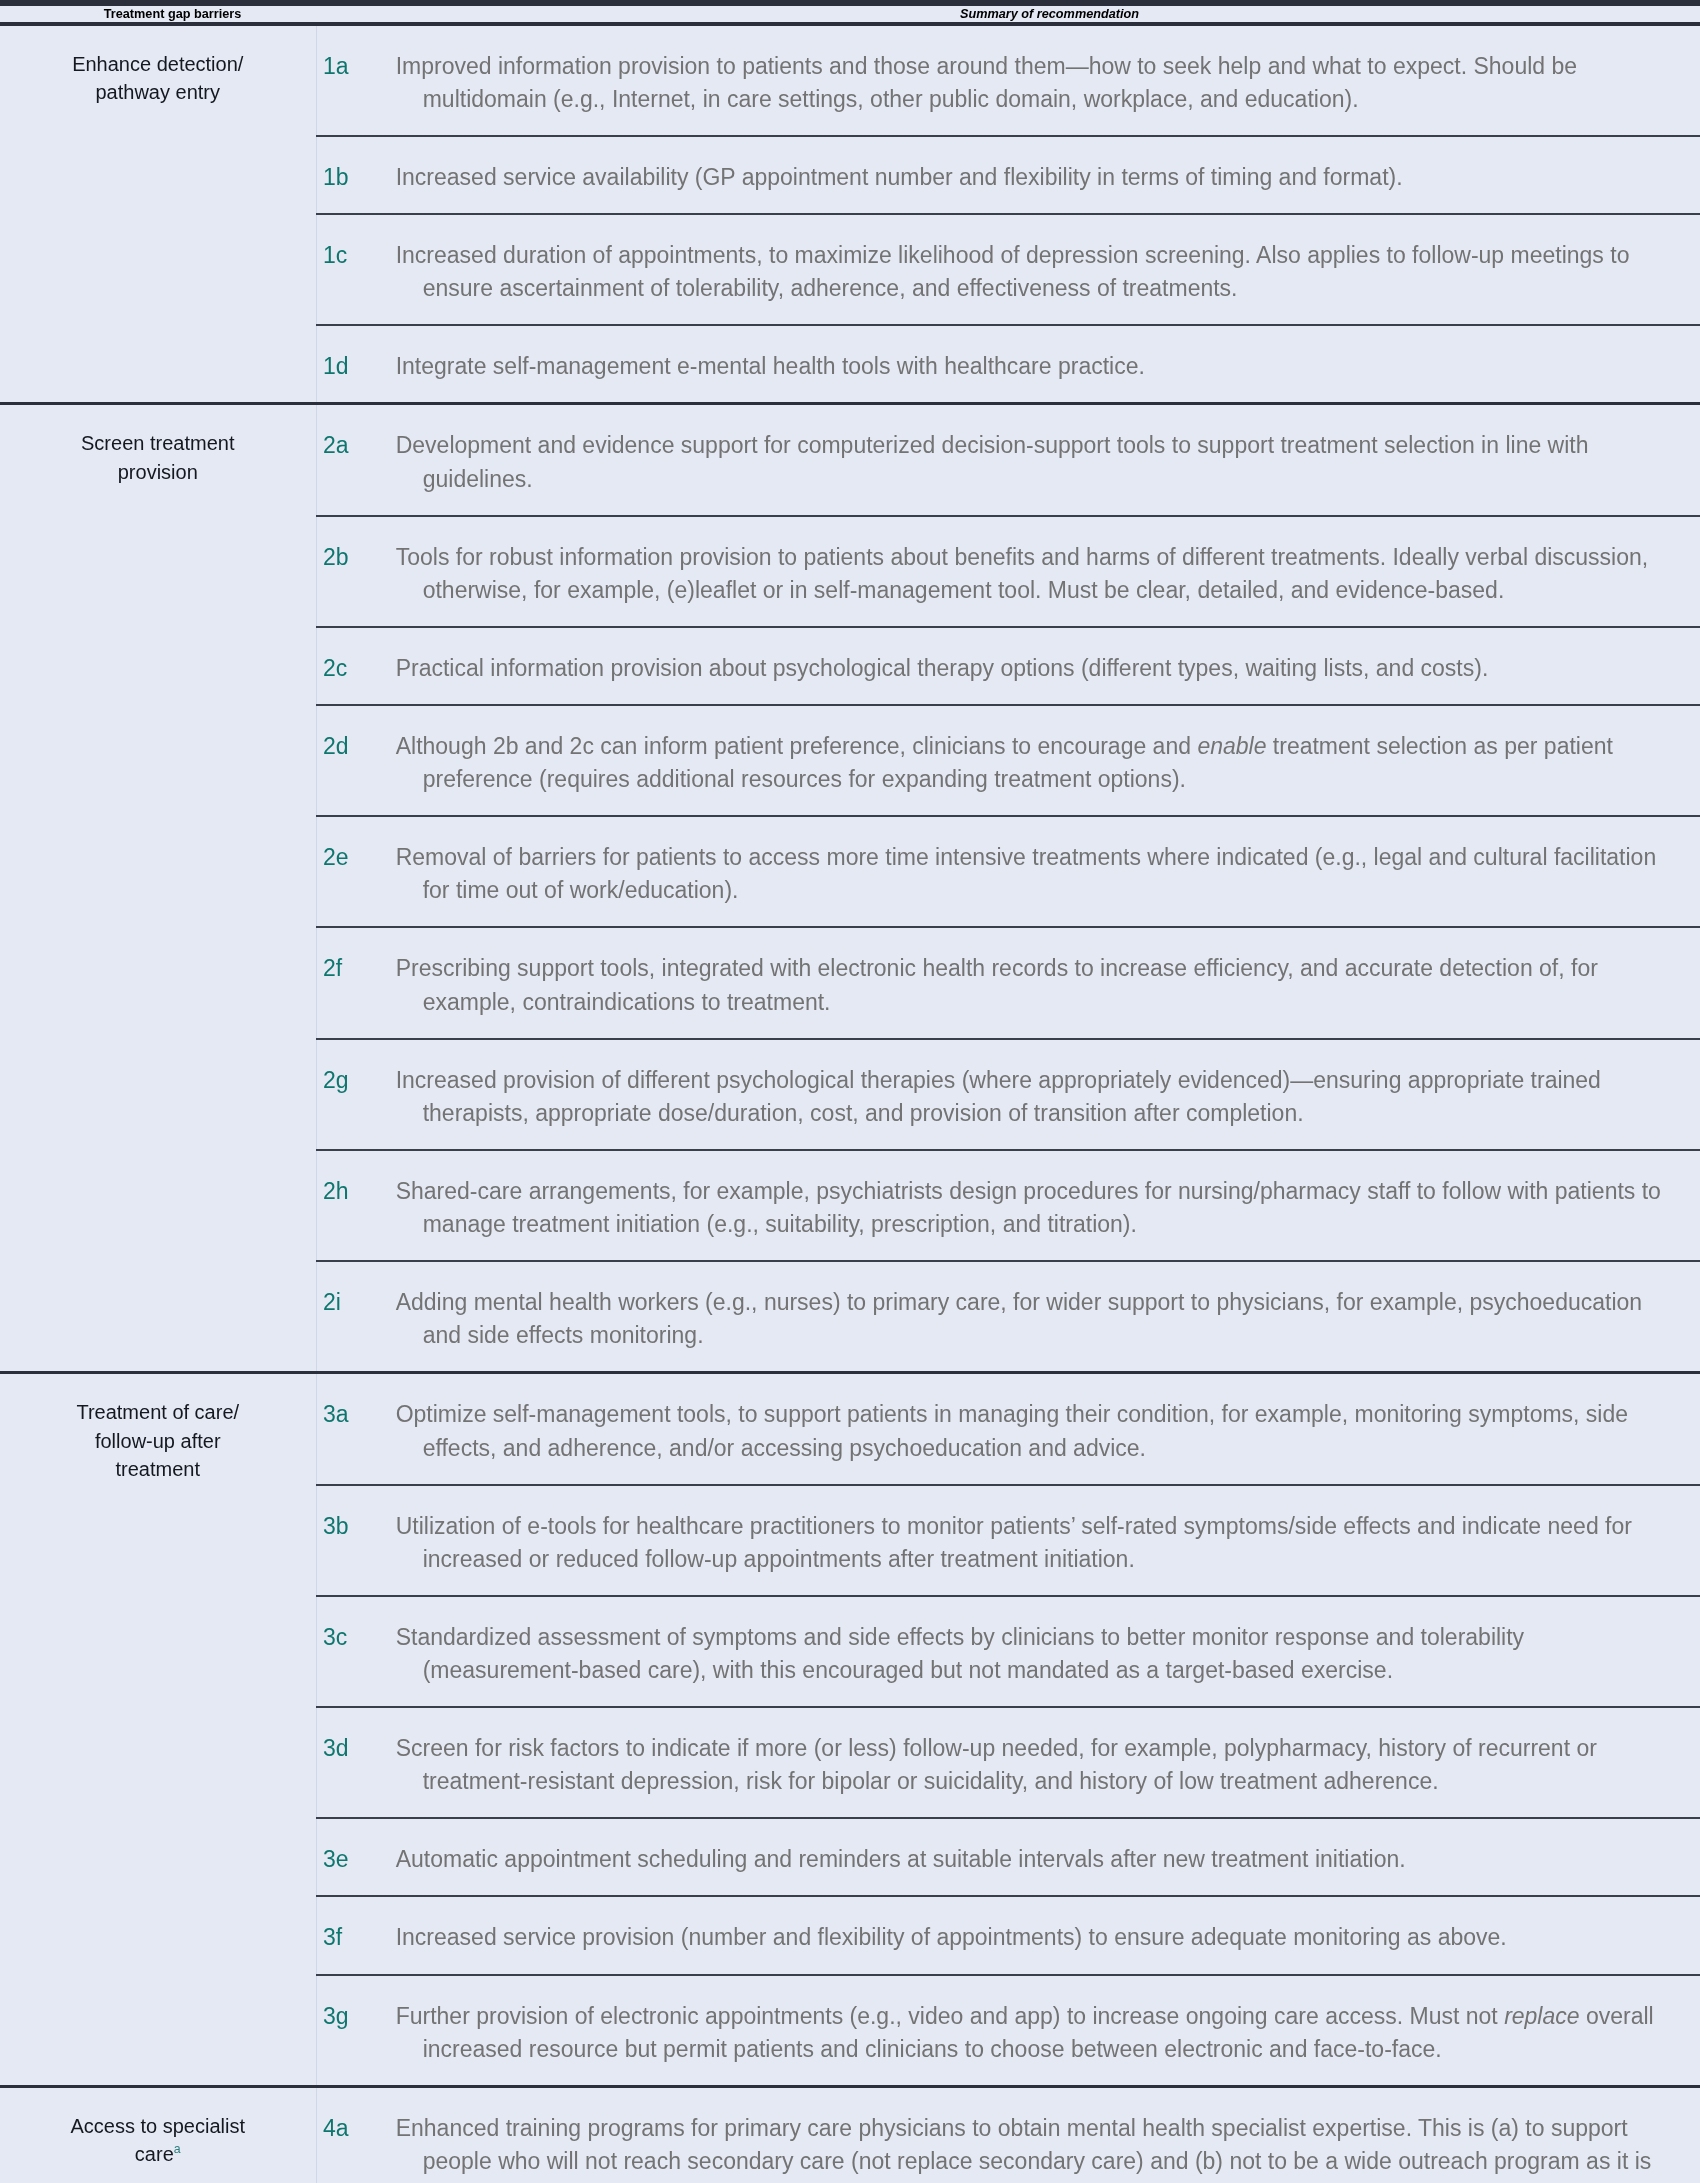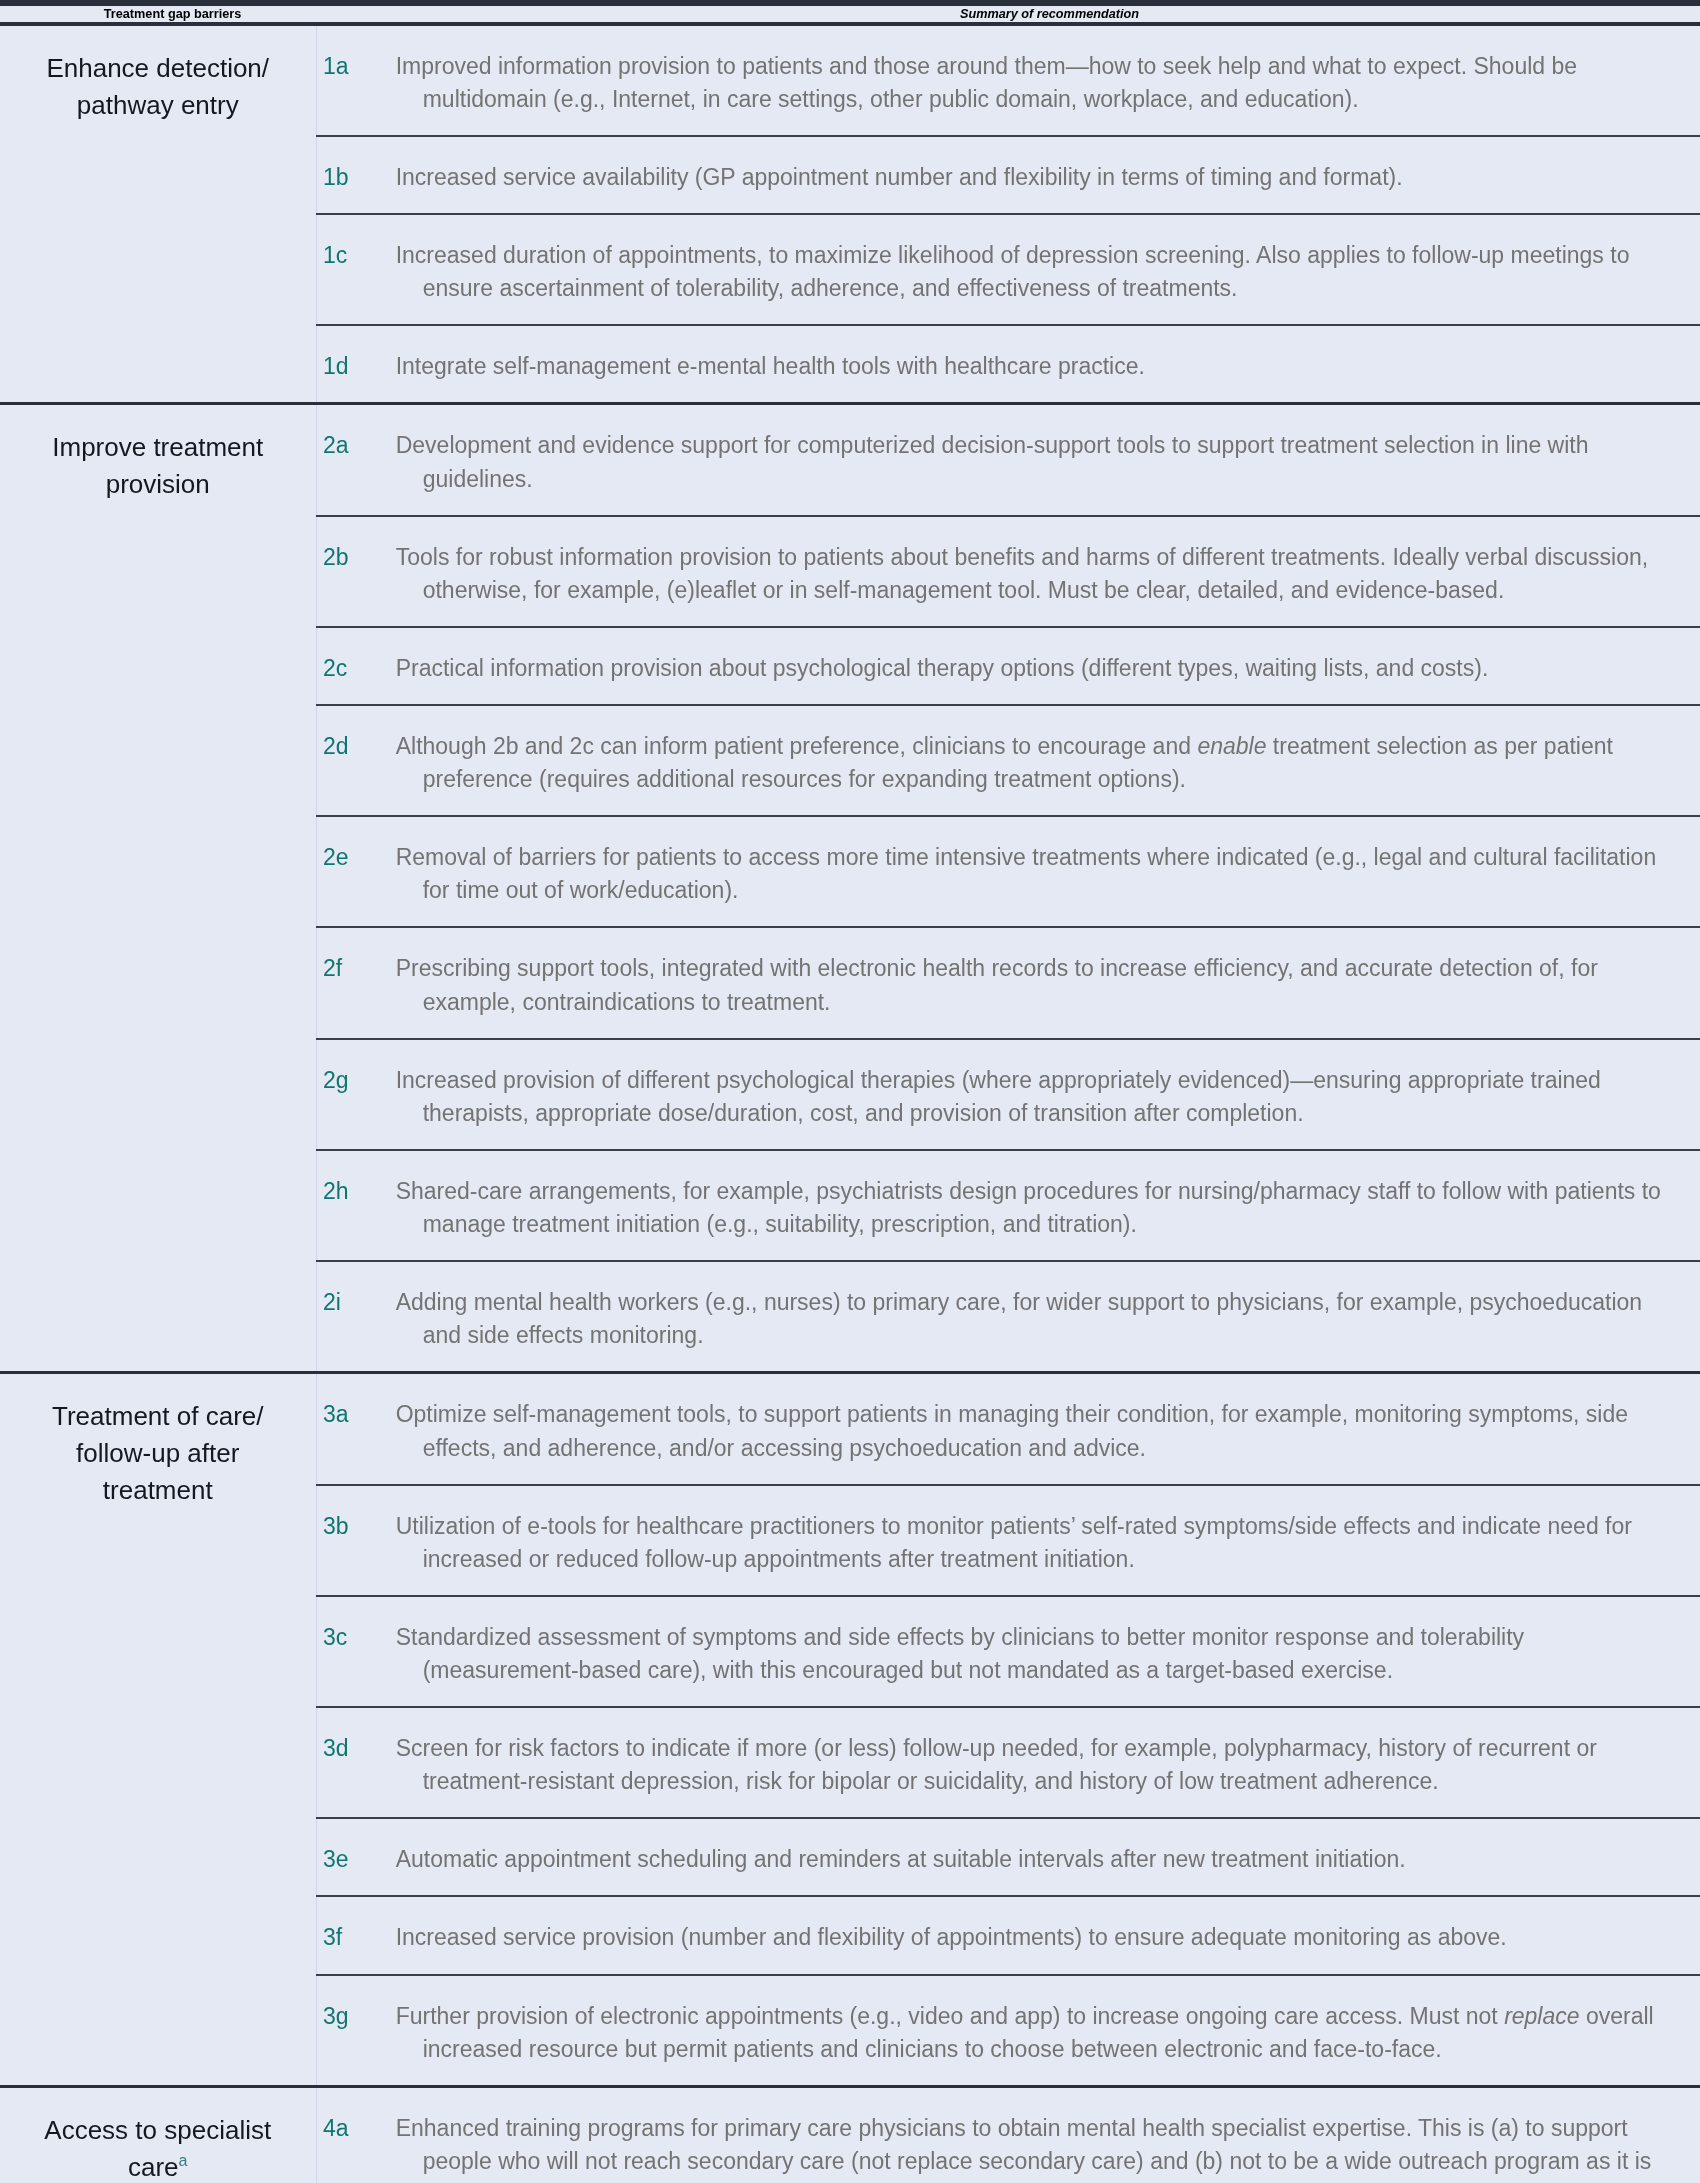--- a/index.html
+++ b/index.html
@@ -39,21 +39,21 @@
 
   
   col.c-gap  { width: 316px; }
   col.c-code { width: 67px; }
   col.c-text { width: 1318px; }
 
   
   td.gapcell {
     vertical-align: top;
     text-align: center;
-    font-size: 26px;
+    font-size: 20px;
     line-height: 1.42;
     color: #15181f;
     padding: 24px 24px 19px 24px;
     border-right: 1.6px solid #cfd7e8;
   }
   td.codecell {
     vertical-align: top;
     text-align: left;
     font-size: 23px;
     line-height: 1.42;
@@ -137,21 +137,21 @@
         <tr class="sub">
           <td class="codecell">1d</td>
           <td class="textcell">
             <div class="para">Integrate self-management e-mental health tools with healthcare practice.</div>
           </td>
         </tr>
         <tr class="section-rule">
           <td colspan="3"></td>
         </tr>
         <tr class="sub">
-          <td class="gapcell" rowspan="9"><span>Improve treatment</span><br><span>provision</span></td>
+          <td class="gapcell" rowspan="9"><span>Screen treatment</span><br><span>provision</span></td>
           <td class="codecell">2a</td>
           <td class="textcell">
             <div class="para">Development and evidence support for computerized decision-support tools to support treatment selection in line with guidelines.</div>
           </td>
         </tr>
         <tr class="sub">
           <td class="codecell">2b</td>
           <td class="textcell">
             <div class="para">Tools for robust information provision to patients about benefits and harms of different treatments. Ideally verbal discussion, otherwise, for example, (e)leaflet or in self-management tool. Must be clear, detailed, and evidence-based.</div>
           </td>

